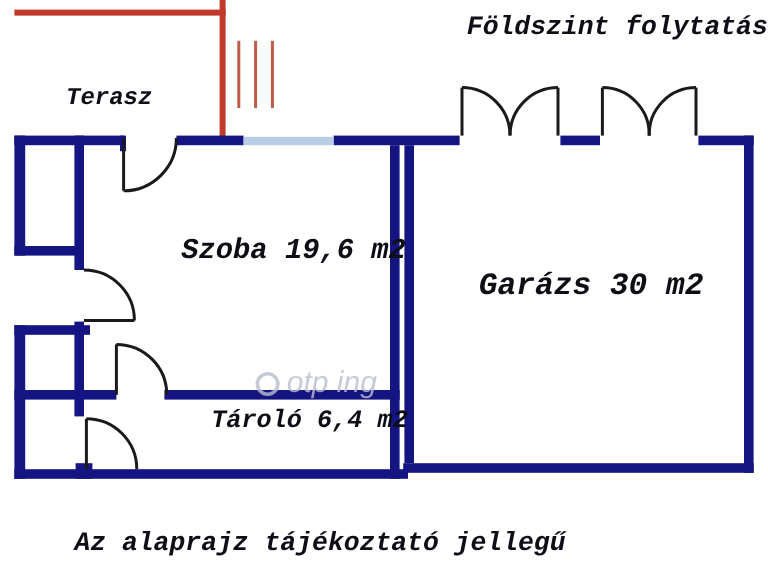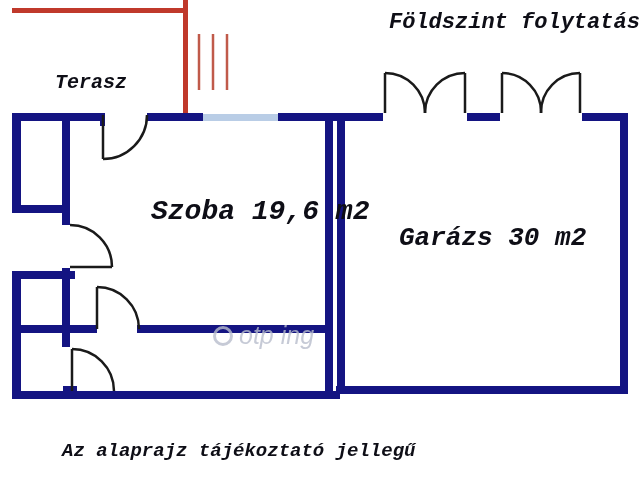--- a/index.html
+++ b/index.html
@@ -12,29 +12,28 @@
     position:relative;width:640px;height:480px;background:var(--bg);
     overflow:hidden;
   }
   .plan svg{position:absolute;left:0;top:0;}
   .lbl{
     position:absolute;color:var(--text);font-weight:bold;font-style:italic;
     white-space:nowrap;letter-spacing:0px;font-family:Liberation Mono, monospace;
   }
   .lbl-terasz{left:55px;top:43px;font-size:20px;margin-top:28px;}
   .lbl-foldszint{left:389px;top:10px;font-size:22px;}
-  .lbl-szoba{left:151px;top:196px;font-size:28px;}
+  .lbl-szoba{left:151px;top:196px;font-size:24px;}
   .lbl-garazs{left:399px;top:223px;font-size:26px;}
   .lbl-tarolo{left:176px;top:340px;font-size:21px;}
-  .lbl-disclaimer{left:62px;top:440px;font-size:19px;}
+  .lbl-disclaimer{left:62px;top:440px;font-size:22px;}
   .watermark{
     position:absolute;left:213px;top:305px;font-size:25px;font-style:italic;
     color:var(--watermark);opacity:.8;display:flex;align-items:center;gap:6px;
     font-family:"Liberation Sans", sans-serif;
-    margin-top:16px;
   }
   .wm-circle{
     width:20px;height:20px;border:3px solid var(--watermark);border-radius:50%;
     display:inline-block;box-sizing:border-box;
   }
 </style>
 </head>
 <body>
 
 <div class="plan">
@@ -114,19 +113,20 @@
         <line x1="580" y1="113" x2="580" y2="73"></line>
         <path d="M580,73 A39,39 0 0 0 541,113"></path>
       </g>
     </g>
   </svg>
 
   <div class="lbl lbl-terasz">Terasz</div>
   <div class="lbl lbl-foldszint">Földszint folytatás</div>
   <div class="lbl lbl-szoba">Szoba 19,6 m2</div>
   <div class="lbl lbl-garazs">Garázs 30 m2</div>
+  <div class="lbl lbl-tarolo">Tároló 6,4 m2</div>
   <div class="lbl lbl-disclaimer">Az alaprajz tájékoztató jellegű</div>
 
   <div class="watermark">
     <span class="wm-circle"></span>
     <span>otp ing</span>
   </div>
 </div>
 
 </body></html>

